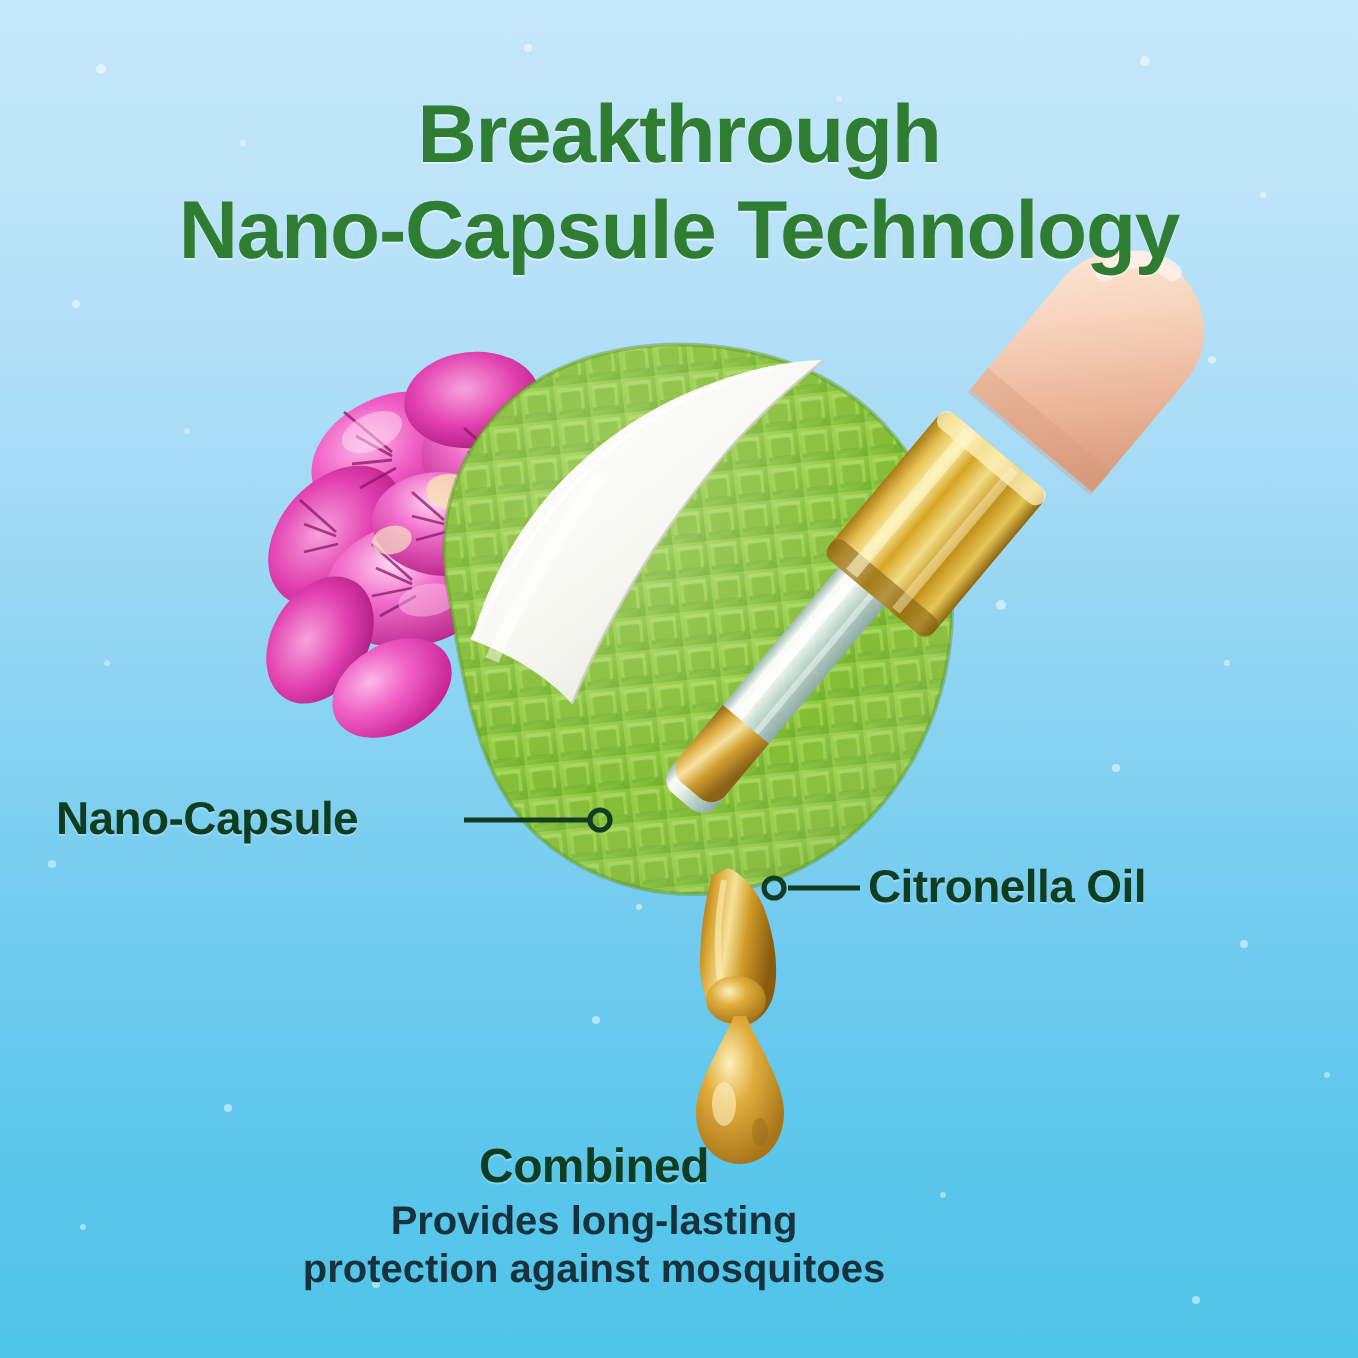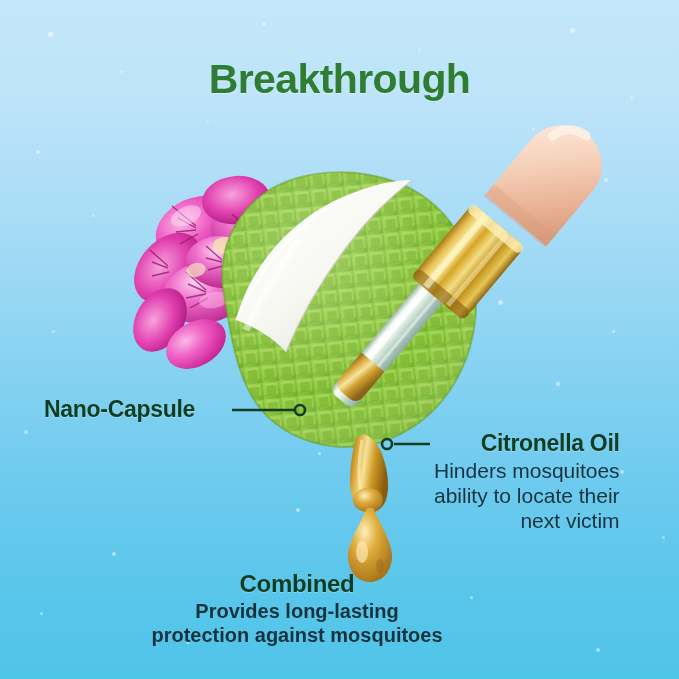--- a/index.html
+++ b/index.html
@@ -38,21 +38,20 @@
 
   
   .title-block {
     position: absolute;
     top: 44px;
     left: 0;
     width: 679px;
     text-align: center;
     line-height: 1.16;
     z-index: 6;
-    margin-top: 12px;
   }
   .title-line {
     display: block;
     color: #2e7d32;
     font-weight: 700;
     font-size: 41px;
     letter-spacing: -0.6px;
     text-shadow: 0 1px 0 rgba(255,255,255,0.45);
   }
 
@@ -78,21 +77,21 @@
     text-shadow: 0 1px 0 rgba(255,255,255,0.25);
   }
   .callout .c-body {
     color: #16333d;
     font-size: 21px;
     line-height: 1.18;
     margin: 0;
     white-space: pre-line;
   }
 
-  #callout-nano { left: 44px; top: 396px; text-align: left; }
+  #callout-nano { left: 28px; top: 396px; text-align: left; }
   #callout-oil  { left: 434px; top: 430px; text-align: right; }
   #callout-combined {
     left: 0; top: 570px; width: 594px; text-align: center;
   }
   #callout-combined .c-head { font-size: 24px; }
   #callout-combined .c-body { font-size: 20px; font-weight: bold; }
 
   
   .leaders { position: absolute; inset: 0; z-index: 8; pointer-events: none; }
 </style>
@@ -340,31 +339,29 @@
     <g stroke="#123d20" stroke-width="2.6" fill="none">
       <line x1="232" y1="410" x2="294" y2="410"></line>
       <circle cx="300" cy="410" r="5" fill="none"></circle>
       <line x1="394" y1="444" x2="430" y2="444"></line>
       <circle cx="387" cy="444" r="5" fill="none"></circle>
     </g>
   </svg>
 
   <div class="title-block">
     <span class="title-line">Breakthrough</span>
+    <span class="title-line">Nano-Capsule Technology</span>
   </div>
 
   <div class="callout" id="callout-nano">
     <p class="c-head">Nano-Capsule</p>
   </div>
 
   <div class="callout" id="callout-oil">
     <p class="c-head">Citronella Oil</p>
-    <p class="c-body">Hinders mosquitoes
-ability to locate their
-next victim</p>
   </div>
 
   <div class="callout" id="callout-combined">
     <p class="c-head">Combined</p>
     <p class="c-body">Provides long-lasting
 protection against mosquitoes</p>
   </div>
 
 </div>
 

